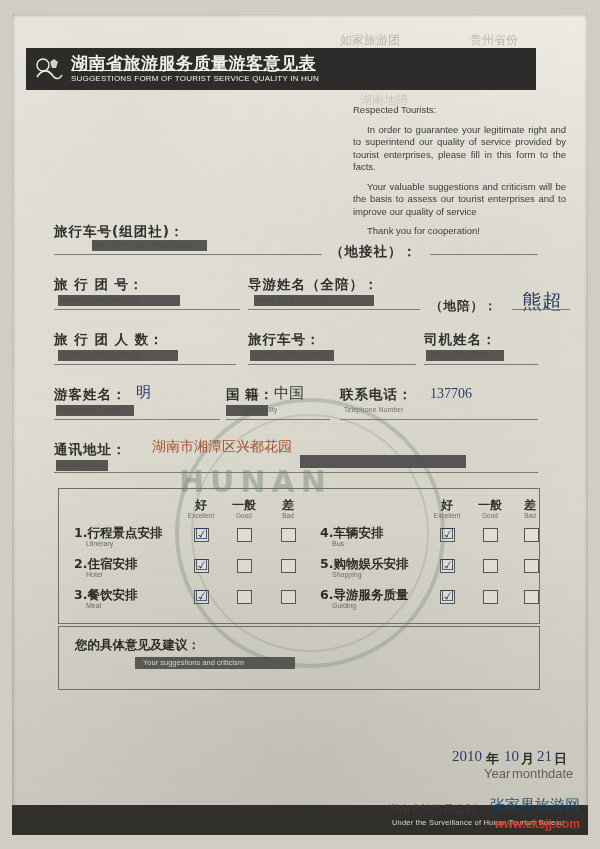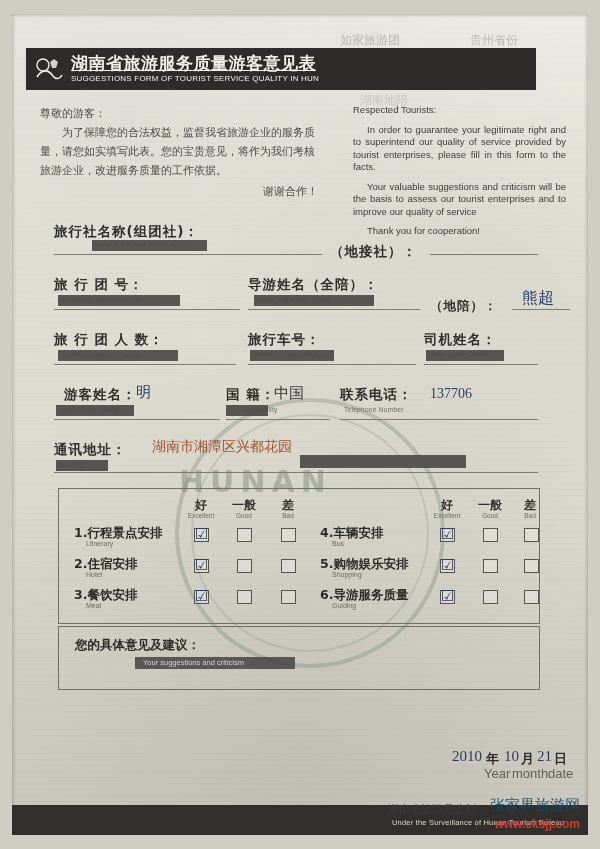--- a/index.html
+++ b/index.html
@@ -340,52 +340,47 @@
         <path d="M3 21 C8 13 14 13 19 20 C22 24 26 23 28 19" fill="none" stroke="#f0eee5" stroke-width="1.6"></path>
         <path d="M16 6 l4 -3 l4 3 l-2 6 l-4 0 z" fill="#f0eee5" opacity=".85"></path>
       </svg>
     </div>
     <div class="title-text-wrap">
       <div class="title-cn">湖南省旅游服务质量游客意见表</div>
       <div class="title-en">SUGGESTIONS FORM OF TOURIST SERVICE QUALITY IN HUN</div>
     </div>
   </div>
 
-  <div class="intro-cn">
-    <div class="line0">尊敬的游客：</div>
-    <div>为了保障您的合法权益，监督我省旅游企业的服务质量，请您如实填写此表。您的宝贵意见，将作为我们考核旅游企业，改进服务质量的工作依据。</div>
-    <span class="sign">谢谢合作！</span>
-  </div>
 
   <div class="intro-en">
     <p class="first">Respected Tourists:</p>
     <p>In order to guarantee your legitimate right and to superintend our quality of service provided by tourist enterprises, please fill in this form to the facts.</p>
     <p>Your valuable suggestions and criticism will be the basis to assess our tourist enterprises and to improve our quality of service</p>
     <p class="thanks">Thank you for cooperation!</p>
   </div>
 
-  <div class="field-label" style="left:54px;top:223px;">旅行社名称(组团社)：</div>
+  <div class="field-label" style="left:54px;top:223px;">旅行车号(组团社)：</div>
   <div class="field-en" style="left:92px;top:241px;">Name of the Tour Travel Agency</div>
   <div class="redact" style="left:92px;top:240px;width:115px;height:11px;"></div>
   <div class="rule" style="left:54px;top:254px;width:268px;"></div>
   <div class="field-label" style="left:330px;top:243px;">（地接社）：</div>
   <div class="rule" style="left:430px;top:254px;width:108px;"></div>
 
   <div class="field-label" style="left:54px;top:276px;text-align:center;">旅 行 团 号：</div>
   <div class="field-en" style="left:60px;top:296px;">Number of the tour Group</div>
   <div class="redact" style="left:58px;top:295px;width:122px;height:11px;"></div>
   <div class="rule" style="left:54px;top:309px;width:186px;"></div>
 
   <div class="field-label" style="left:248px;top:276px;">导游姓名（全陪）：</div>
   <div class="field-en" style="left:256px;top:296px;">Name of the tour Guide</div>
   <div class="redact" style="left:254px;top:295px;width:120px;height:11px;"></div>
   <div class="rule" style="left:248px;top:309px;width:172px;"></div>
 
   <div class="field-label" style="left:430px;top:298px;font-size:12.5px;">（地陪）：</div>
-  <div class="hand" style="left:522px;top:288px;font-size:16px;">熊超</div>
+  <div class="hand" style="left:522px;top:288px;font-size:20px;">熊超</div>
   <div class="rule" style="left:512px;top:309px;width:58px;"></div>
 
   <div class="field-label" style="left:54px;top:331px;">旅 行 团 人 数：</div>
   <div class="field-en" style="left:60px;top:351px;">Number of the tour Group</div>
   <div class="redact" style="left:58px;top:350px;width:120px;height:11px;"></div>
   <div class="rule" style="left:54px;top:364px;width:182px;"></div>
 
   <div class="field-label" style="left:248px;top:331px;">旅行车号：</div>
   <div class="field-en" style="left:252px;top:351px;">Number of the tour Bus</div>
   <div class="redact" style="left:250px;top:350px;width:84px;height:11px;"></div>
@@ -393,27 +388,27 @@
 
   <div class="field-label" style="left:424px;top:331px;">司机姓名：</div>
   <div class="field-en" style="left:428px;top:351px;">Name of the Driver</div>
   <div class="redact" style="left:426px;top:350px;width:78px;height:11px;"></div>
   <div class="rule" style="left:424px;top:364px;width:114px;"></div>
 
   <div class="stamp">
     <div class="stamp-text" style="top:62px;font-size:30px;letter-spacing:6px;">HUNAN</div>
   </div>
 
-  <div class="field-label" style="left:54px;top:386px;margin-left:10px;">游客姓名：</div>
+  <div class="field-label" style="left:54px;top:386px;">游客姓名：</div>
   <div class="field-en" style="left:58px;top:406px;">Name of the Tourist</div>
   <div class="redact" style="left:56px;top:405px;width:78px;height:11px;"></div>
   <div class="hand" style="left:136px;top:383px;font-size:15px;">明</div>
   <div class="rule" style="left:54px;top:419px;width:166px;"></div>
 
-  <div class="field-label" style="left:226px;top:386px;">国  籍：</div>
+  <div class="field-label" style="left:226px;top:386px;font-family:Liberation Serif, serif;">国  籍：</div>
   <div class="field-en" style="left:244px;top:406px;">Nationality</div>
   <div class="redact" style="left:226px;top:405px;width:42px;height:11px;"></div>
   <div class="hand hand-dark" style="left:274px;top:384px;font-size:15px;">中国</div>
   <div class="rule" style="left:226px;top:419px;width:104px;"></div>
 
   <div class="field-label" style="left:340px;top:386px;">联系电话：</div>
   <div class="field-en" style="left:344px;top:406px;">Telephone Number</div>
   <div class="hand" style="left:430px;top:386px;font-size:14px;">137706</div>
   <div class="rule" style="left:340px;top:419px;width:198px;"></div>
 

